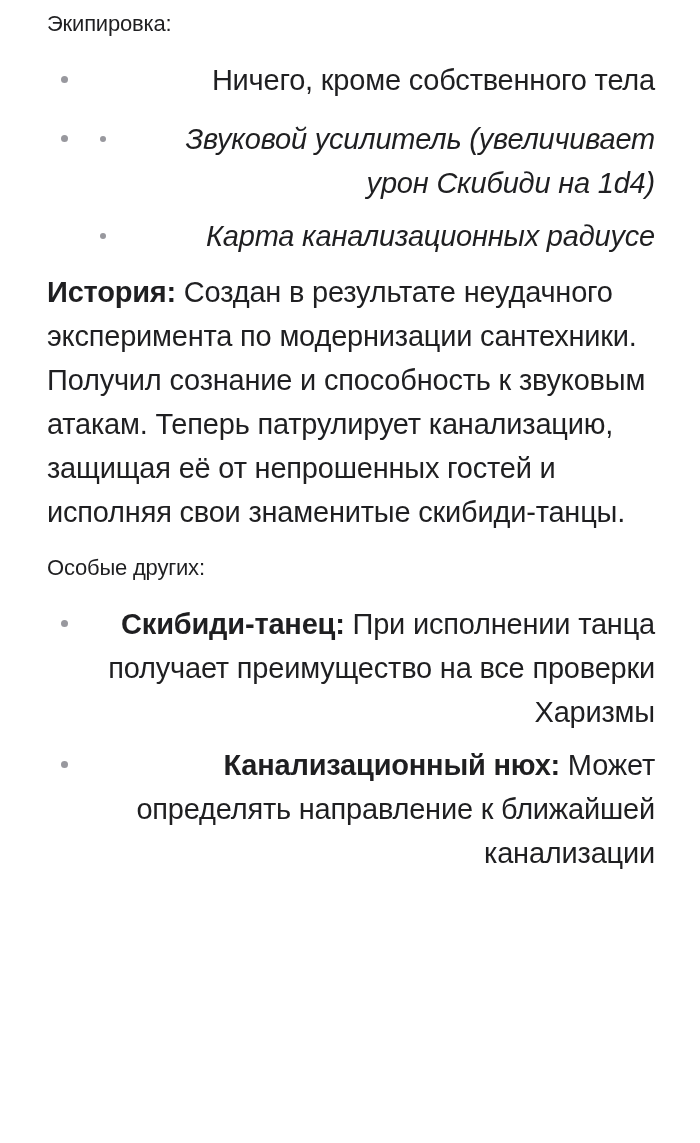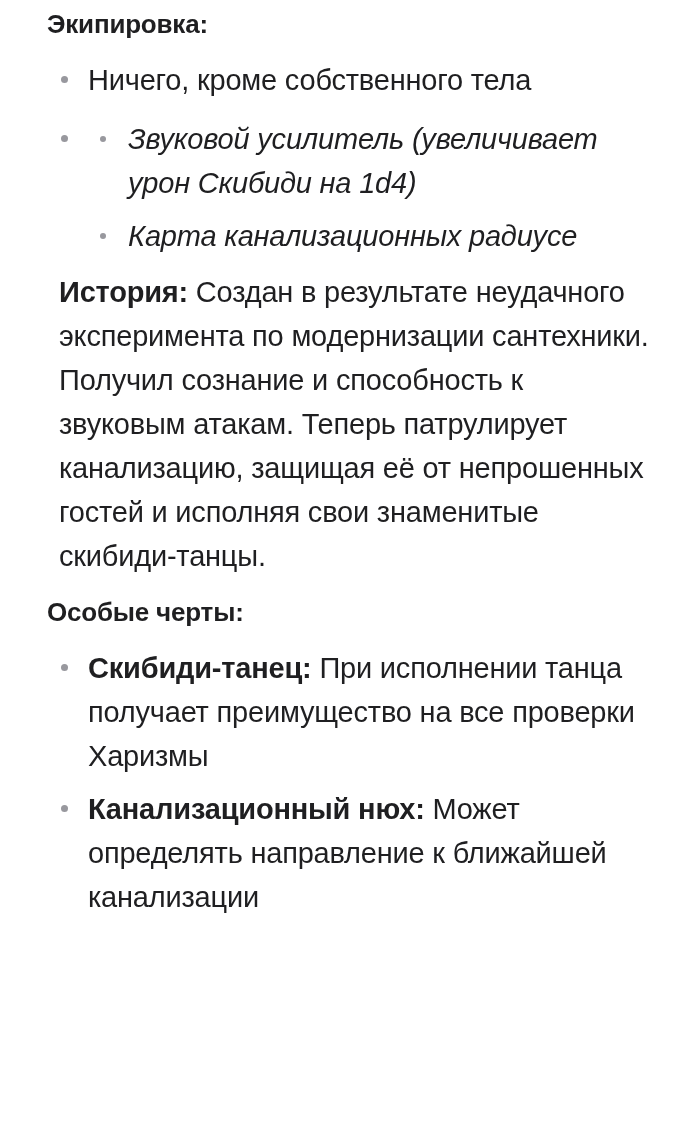--- a/index.html
+++ b/index.html
@@ -14,36 +14,37 @@
     font-family: "Liberation Sans", "DejaVu Sans", sans-serif;
     font-size: 29px;
     line-height: 44px;
     letter-spacing: -0.2px;
     color: #1f1f21;
   }
   .content {
     padding: 2px 45px 0 47px;
   }
   .heading {
-    font-size: 26px;
-    font-weight: 700;
+    font-size: 22px;
+    font-weight: 400;
     margin: 0 0 12px 0;
   }
   .heading.spaced-top {
     margin-top: 8px;
   }
   ul.blist {
     list-style: none;
     margin: 0;
     padding: 0;
   }
   .li {
     position: relative;
     padding-left: 41px;
     margin-top: 9px;
+    text-align: right;
   }
   .dot {
     position: absolute;
     left: 14px;
     top: 18px;
     width: 7px;
     height: 7px;
     border-radius: 50%;
     background: #98989e;
   }
@@ -56,21 +57,21 @@
   ul.sub .li {
     padding-left: 40px;
   }
   ul.sub .dot {
     left: 12px;
     top: 19px;
     width: 6px;
     height: 6px;
   }
   .para {
-    margin: 12px 0 12px 12px;
+    margin: 12px 0 12px 0;
   }
   .lead {
     font-weight: 700;
     margin-right: 0.27em;
   }
 </style>
 </head>
 <body>
 
 <div class="content">
@@ -94,21 +95,21 @@
           <span>Карта канализационных радиусе</span>
         </li>
       </ul>
     </li>
   </ul>
 
   <p class="para">
     <span class="lead">История:</span><span>Создан в результате неудачного эксперимента по модернизации сантехники. Получил сознание и способность к звуковым атакам. Теперь патрулирует канализацию, защищая её от непрошенных гостей и исполняя свои знаменитые скибиди-танцы.</span>
   </p>
 
-  <h2 class="heading spaced-top">Особые черты:</h2>
+  <h2 class="heading spaced-top">Особые других:</h2>
 
   <ul class="blist">
     <li class="li">
       <span class="dot"></span>
       <span class="lead">Скибиди-танец:</span><span>При исполнении танца получает преимущество на все проверки Харизмы</span>
     </li>
     <li class="li">
       <span class="dot"></span>
       <span class="lead">Канализационный нюх:</span><span>Может определять направление к ближайшей канализации</span>
     </li>

